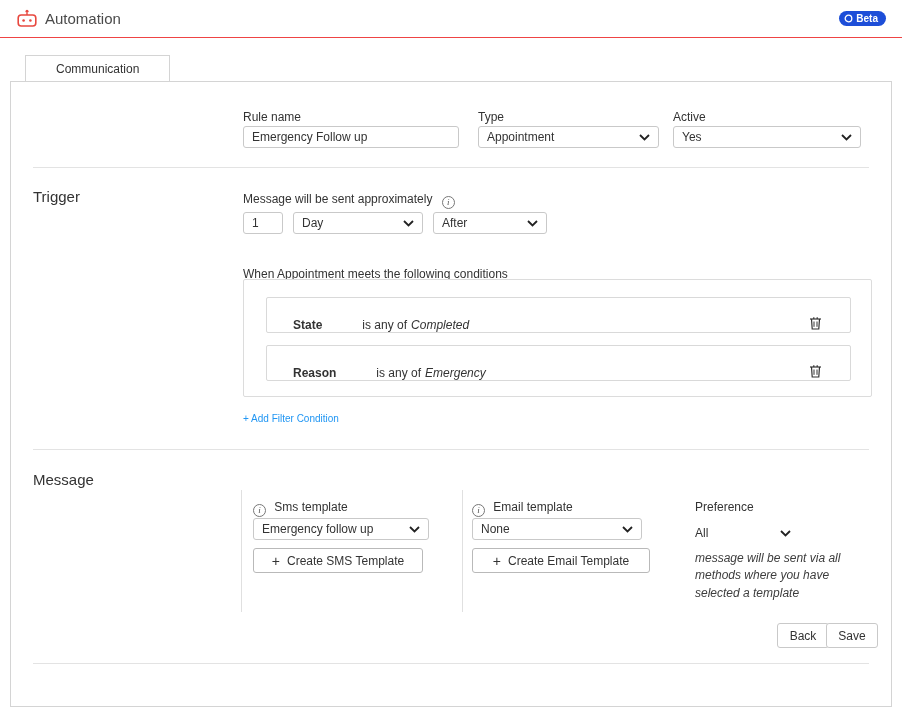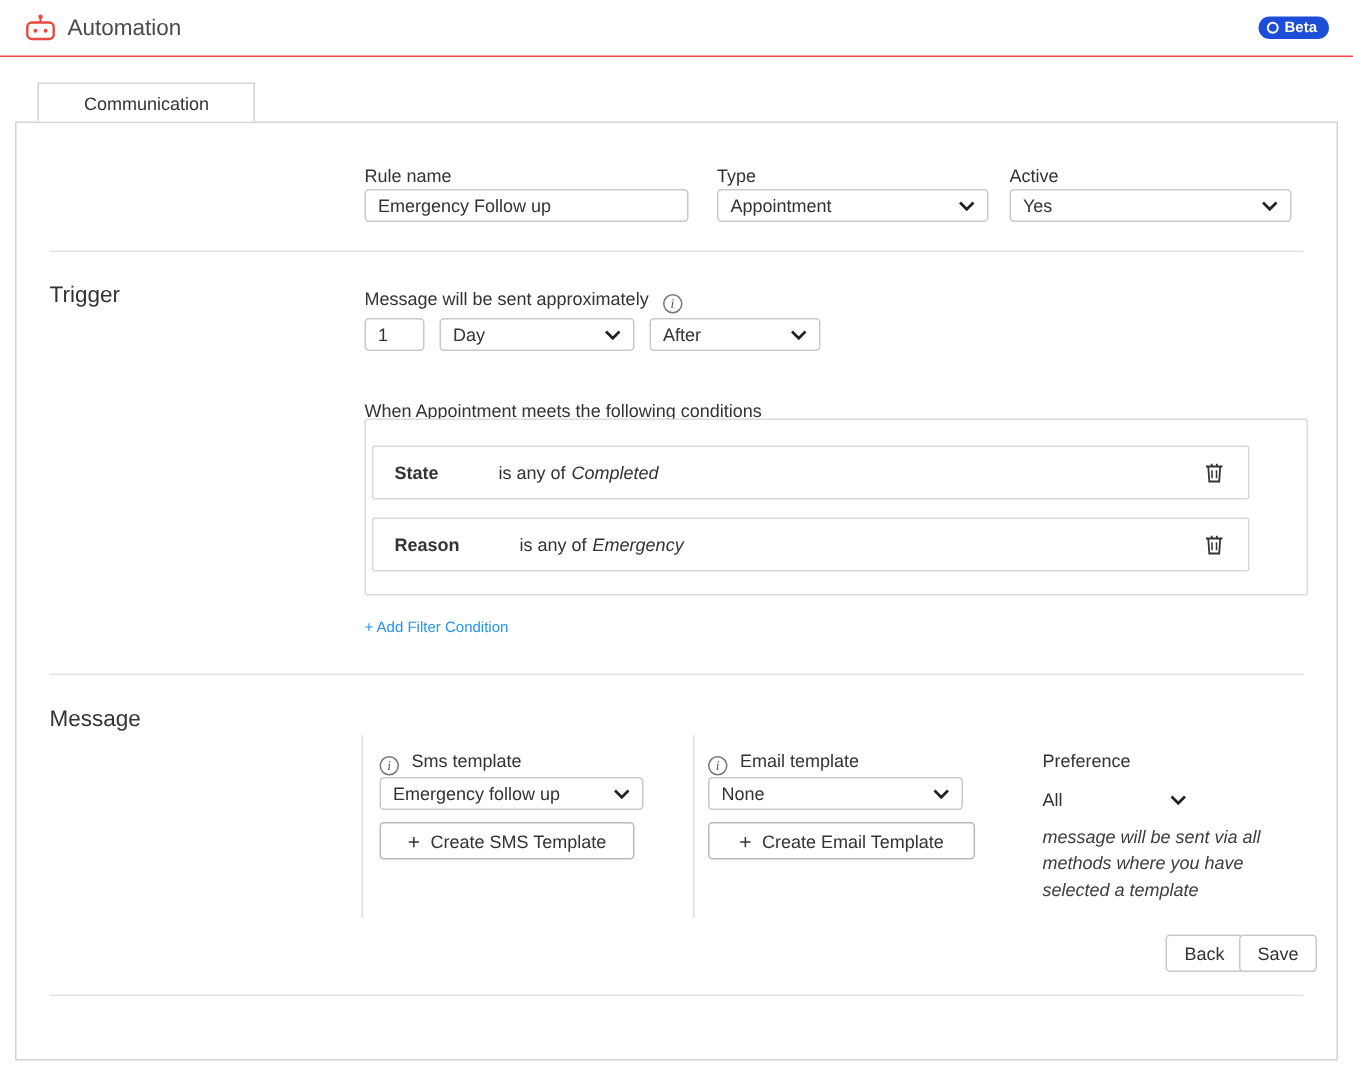--- a/index.html
+++ b/index.html
@@ -35,22 +35,22 @@
                font-size:12px; cursor:pointer; }
 
   .divider { position:absolute; left:22px; right:22px; height:0; border-top:1px solid #e3e3e3; }
   .vdiv { position:absolute; width:0; border-left:1px solid #e0e0e0; }
 
   .info-icon { display:inline-block; width:13px; height:13px; border:1px solid #777; border-radius:50%;
                font-size:9px; line-height:11px; text-align:center; color:#555; font-family:"Liberation Serif", serif;
                font-style:italic; vertical-align:-2px; }
 
   .cond-box { position:absolute; left:232px; top:197px; width:629px; height:118px; border:1px solid #dcdcdc; border-radius:2px; background:#fff; }
-  .cond-row { position:absolute; left:4px; width:585px; height:36px; border:1px solid #d9d9d9; border-radius:2px;
-              background:#fff; display:flex; align-items:center; padding:0 14px; font-size:12px; }
+  .cond-row { position:absolute; left:22px; width:585px; height:36px; border:1px solid #d9d9d9; border-radius:2px;
+              background:#fff; display:flex; align-items:flex-end; padding:0 26px; font-size:12px; }
   .cond-field { font-weight:bold; margin-right:4px; }
   .cond-op { margin-right:4px;margin-left:36px; }
   .cond-val { font-style:italic; }
   .trash-btn { margin-left:auto; display:inline-flex; cursor:pointer; padding:2px; }
 
   .link { position:absolute; font-size:10px; color:#2196F3; cursor:pointer; }
 
   .tpl-btn { position:absolute; height:25px; border:1px solid #b9b9b9; border-radius:3px; background:#fff;
              font-size:12px; color:#333; display:flex; align-items:center; justify-content:center; gap:7px;
              cursor:pointer; font-family:"Liberation Sans", sans-serif; }

